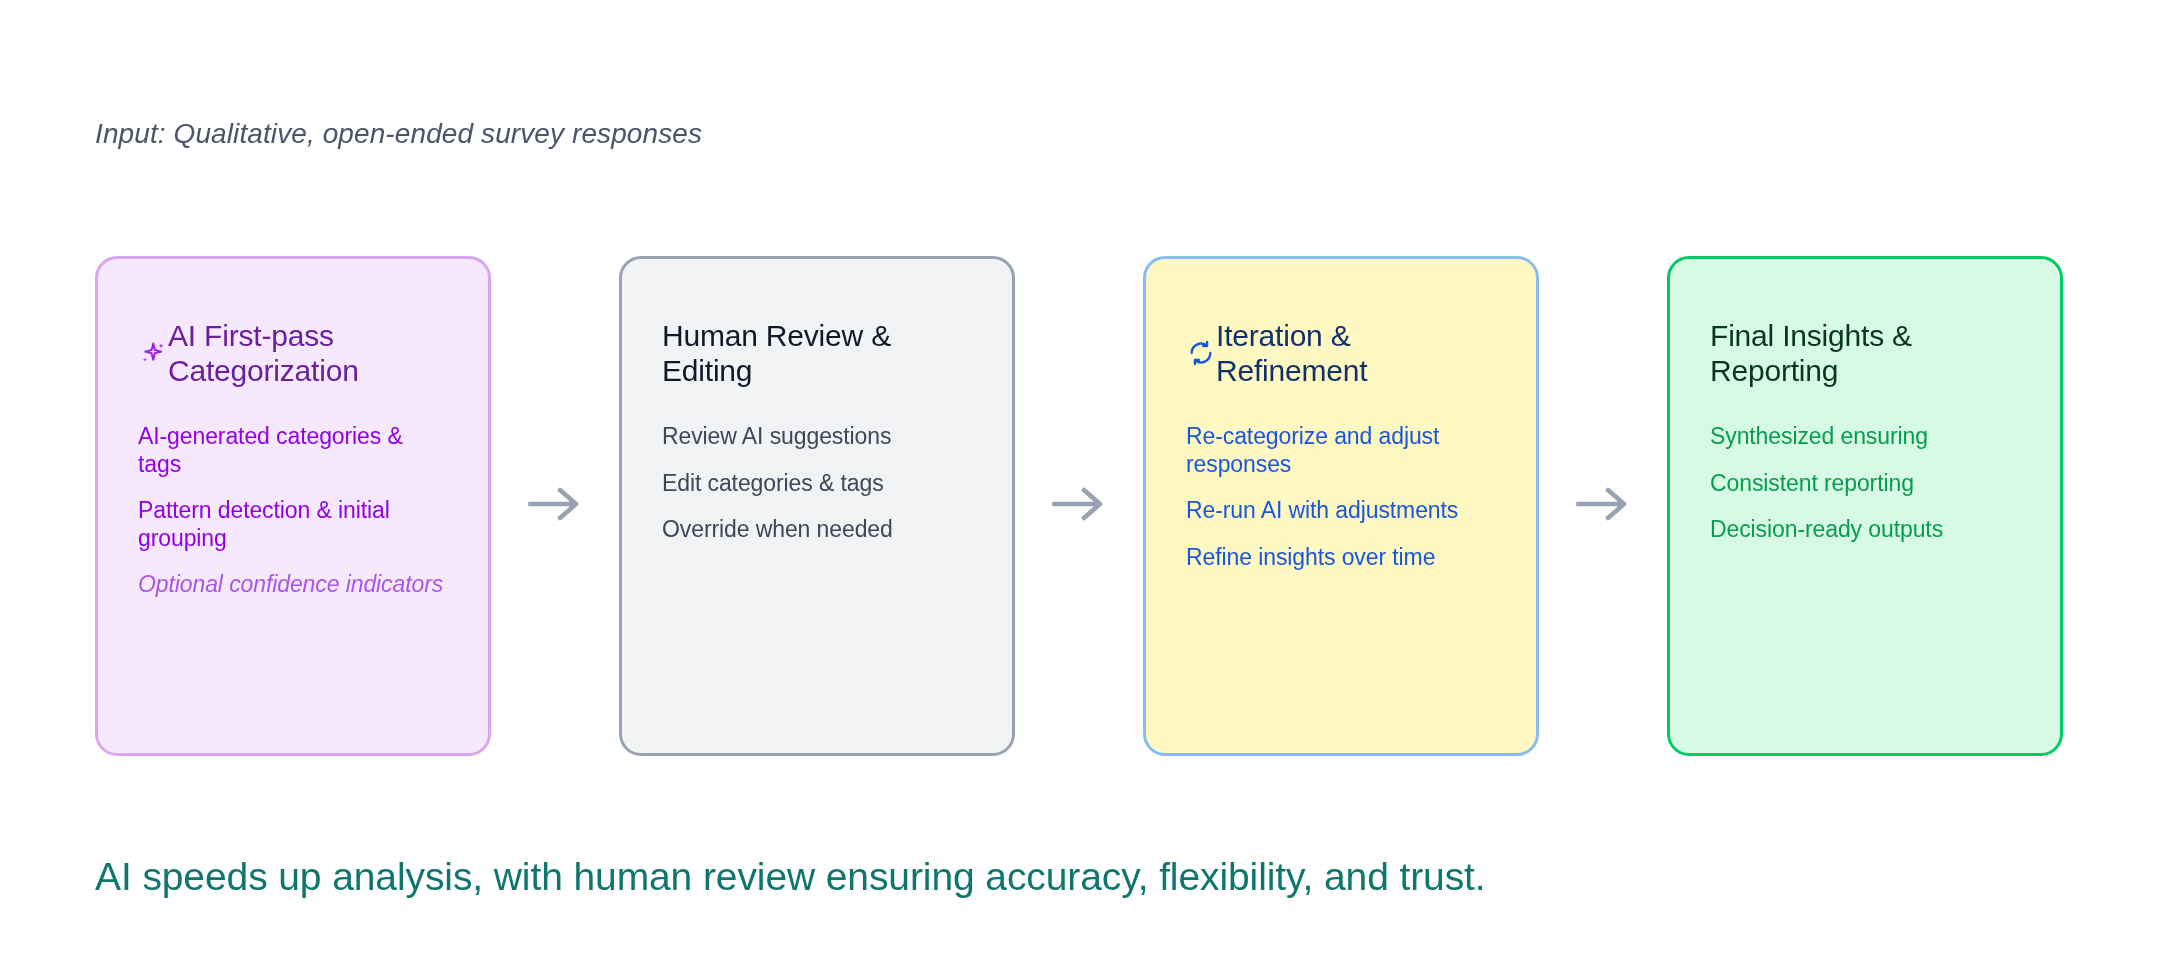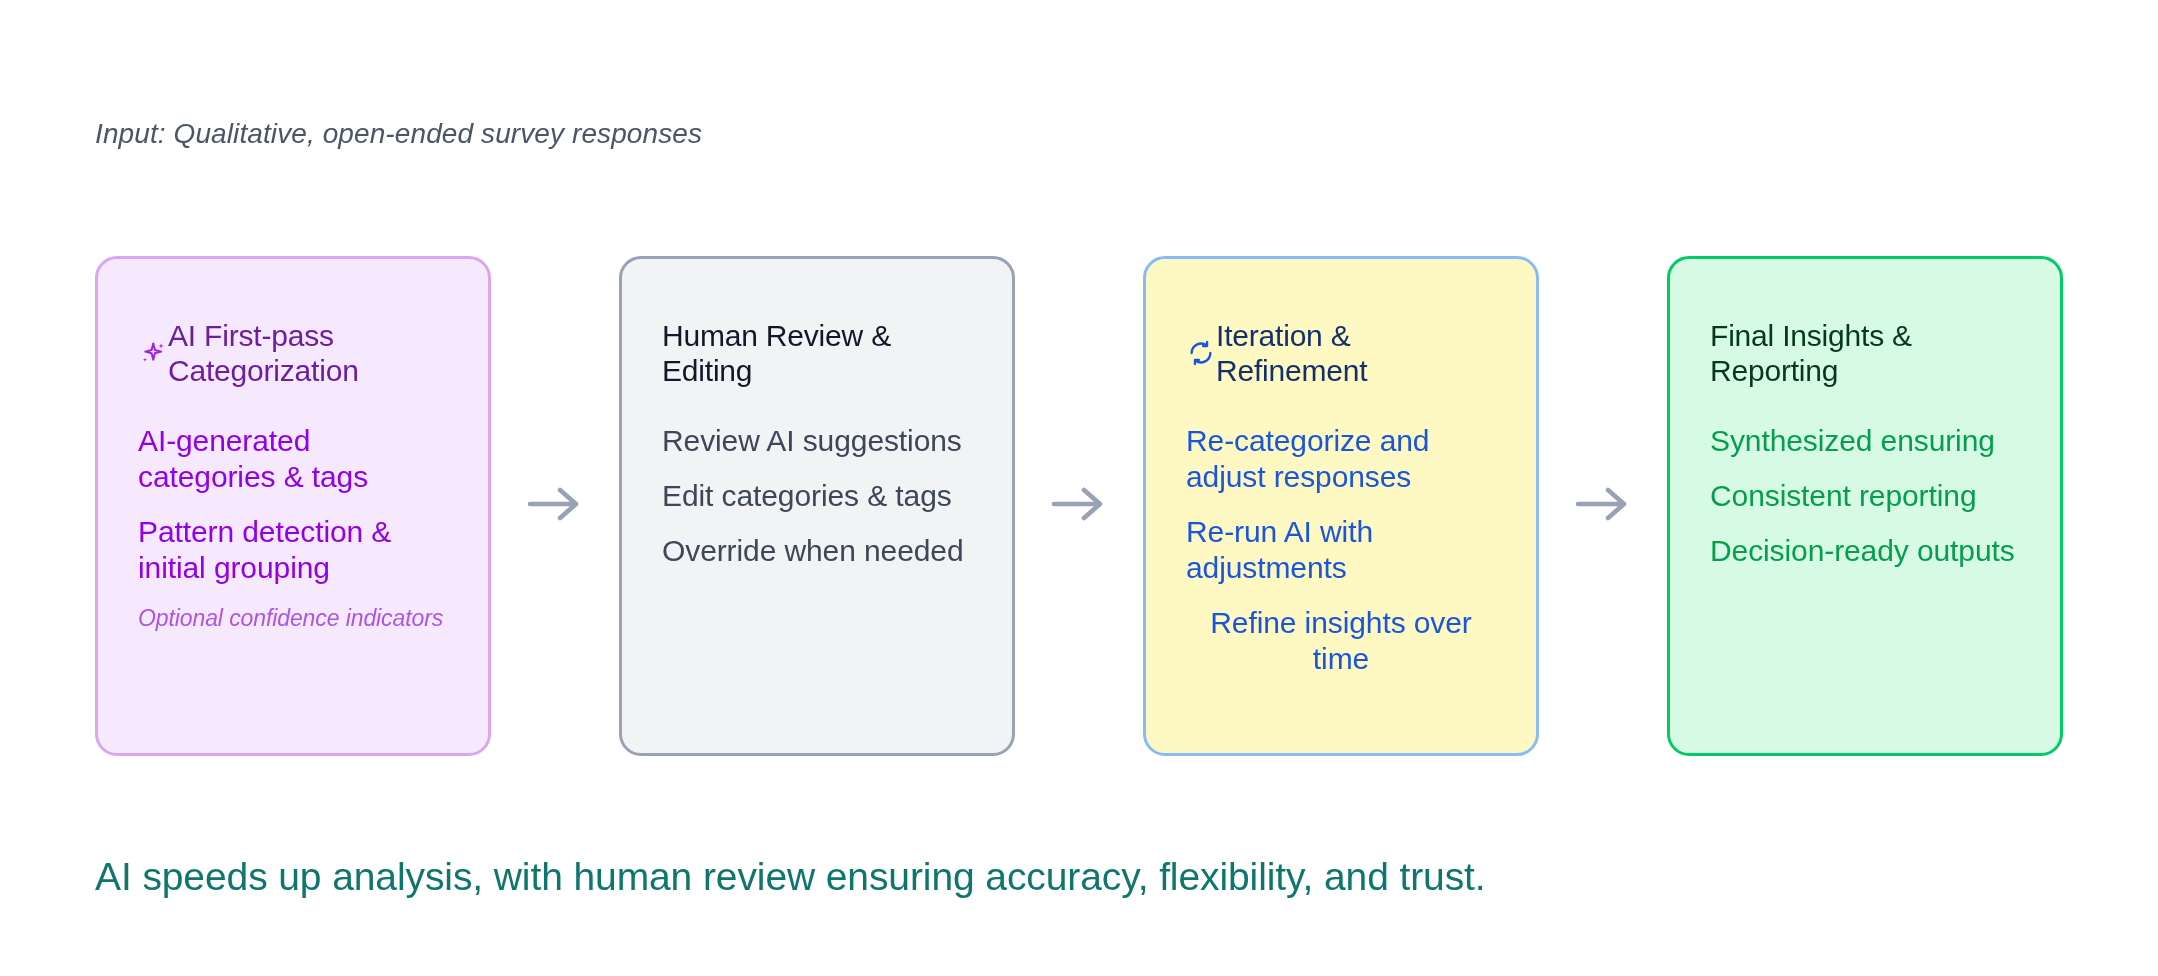--- a/index.html
+++ b/index.html
@@ -76,21 +76,21 @@
   .card-title {
     font-size: 30px;
     line-height: 1.18;
     font-weight: 400;
     letter-spacing: -0.2px;
   }
 
   .card-body { margin-top: 22px; }
 
   .card-item {
-    font-size: 30px;
+    font-size: 23px;
     line-height: 1.2;
     margin-bottom: 19px;
     letter-spacing: -0.1px;
   }
 
   .card-item.note {
     font-style: italic;
     font-size: 23px;
   }
 
@@ -176,21 +176,21 @@
             <path d="M4 12 A8 8 0 0 1 16.8 5.6" stroke="currentColor" stroke-width="2" stroke-linecap="round"></path>
             <path d="M17.2 2.6 L17.2 6.0 L13.8 6.0" stroke="currentColor" stroke-width="2" stroke-linecap="round" stroke-linejoin="round" fill="none"></path>
             <path d="M6.8 21.4 L6.8 18.0 L10.2 18.0" stroke="currentColor" stroke-width="2" stroke-linecap="round" stroke-linejoin="round" fill="none"></path>
           </svg>
         </span>
         <div class="card-title" id="title-2" style="color: rgb(20, 48, 107);">Iteration &amp; Refinement</div>
       </div>
       <div class="card-body">
         <div class="card-item" id="s2-i0" style="color: rgb(26, 86, 219);">Re-categorize and adjust responses</div>
         <div class="card-item" id="s2-i1" style="color: rgb(26, 86, 219);">Re-run AI with adjustments</div>
-        <div class="card-item" id="s2-i2" style="color: rgb(26, 86, 219); text-align: center;">Refine insights over time</div>
+        <div class="card-item" id="s2-i2" style="color: rgb(26, 86, 219);">Refine insights over time</div>
       </div>
     </div>
 
     <div class="arrow-cell">
       <span id="arrow-2" style="color: rgb(152, 162, 179);">
         <svg width="62" height="40" viewBox="0 0 62 40" fill="none">
           <path d="M6 20 H52 M36 6 L52 20 L36 34" stroke="currentColor" stroke-width="4.6" stroke-linecap="round" stroke-linejoin="round"></path>
         </svg>
       </span>
     </div>

